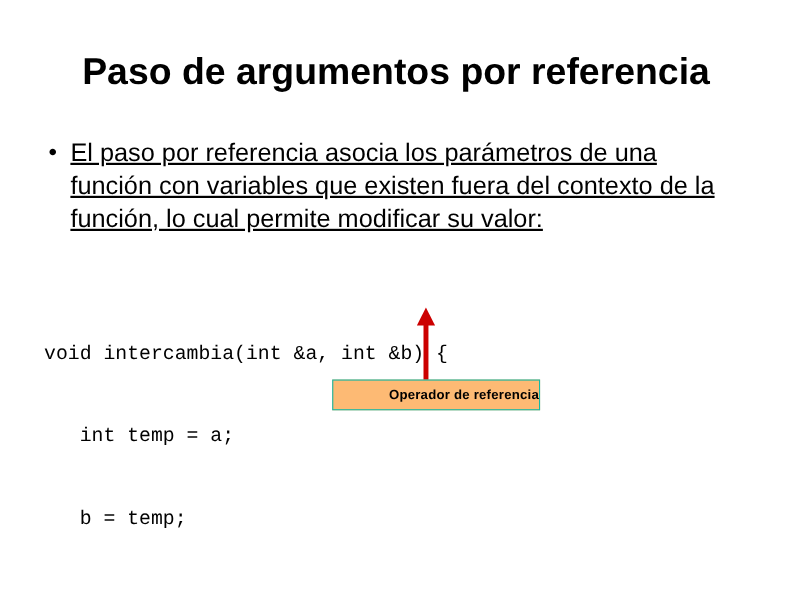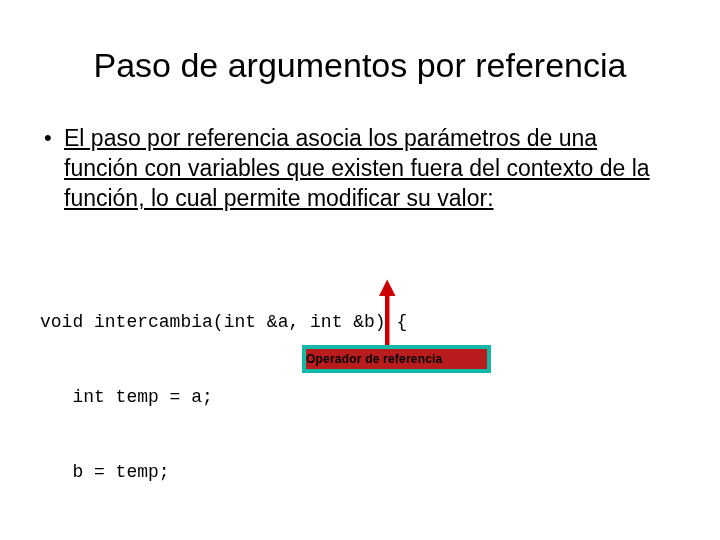--- a/index.html
+++ b/index.html
@@ -27,21 +27,21 @@
   
   .slide-title {
     position: absolute;
     left: 30px;
     top: 44px;
     width: 660px;
     text-align: center;
     font-family: "Liberation Sans", sans-serif;
     font-size: 34px;
     line-height: 42px;
-    font-weight: 400;
+    font-weight: 700;
     color: #000000;
     white-space: nowrap;
   }
 
   
   .bullet-block {
     position: absolute;
     display: flex;
     align-items: flex-start;
   }
@@ -96,25 +96,25 @@
   }
 
   
   .callout-box {
     position: absolute;
     left: 302px;
     top: 345px;
     width: 189px;
     height: 28px;
     box-sizing: border-box;
-    background: #b91c1c;
-    border: 4px solid #14b8a6;
+    background: #fdba74;
+    border: 1px solid #14b8a6;
     display: flex;
     align-items: center;
-    justify-content: flex-start;
+    justify-content: flex-end;
     font-family: "Liberation Sans", sans-serif;
     font-size: 12px;
     line-height: 14px;
     font-weight: 600;
     color: #000000;
     letter-spacing: 0.2px;
     white-space: nowrap;
   }
 </style>
 </head>

